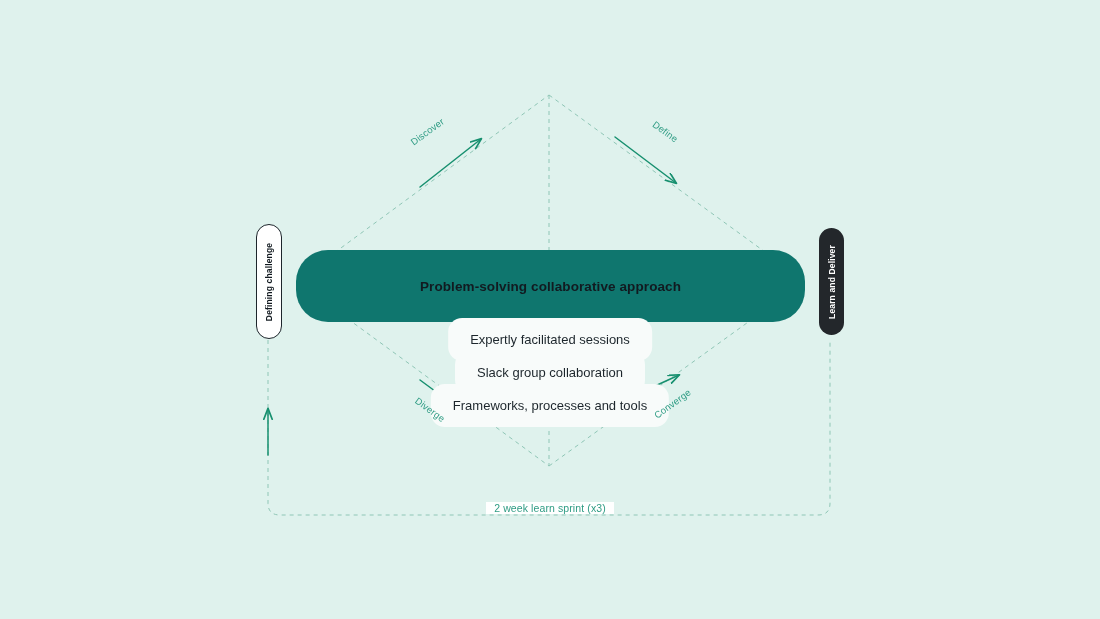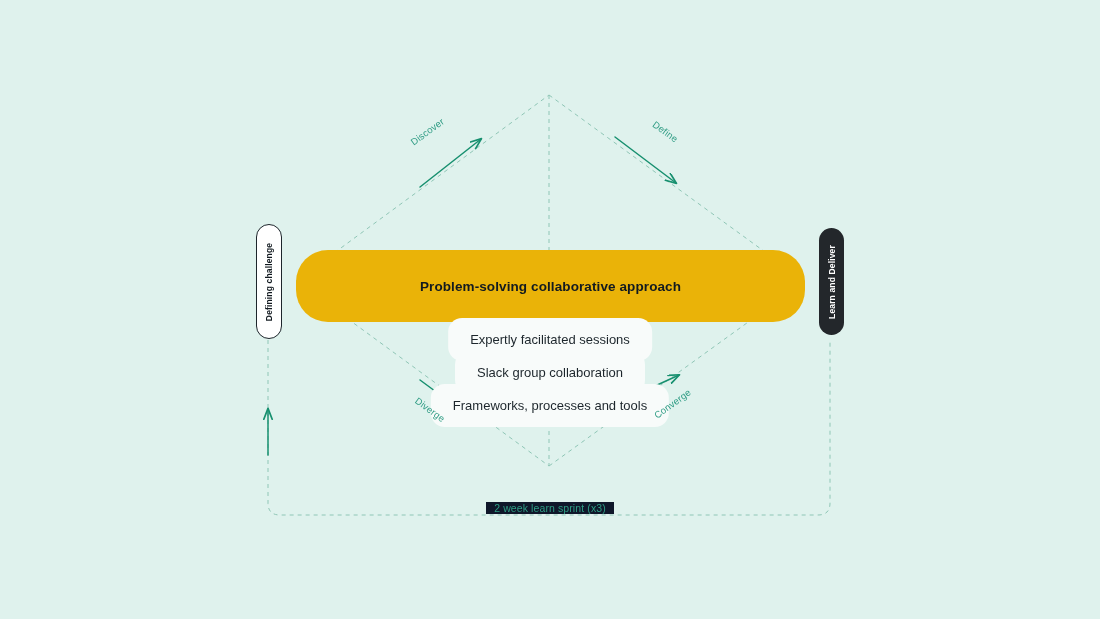--- a/index.html
+++ b/index.html
@@ -28,21 +28,21 @@
     height: 619px;
   }
 
   
   .main-pill {
     position: absolute;
     left: 296px;
     top: 250px;
     width: 509px;
     height: 72px;
-    background: #eab308;
+    background: #0f766e;
     border-radius: 32px;
     display: flex;
     align-items: center;
     justify-content: center;
     box-sizing: border-box;
   }
   .main-pill-label {
     font-size: 13.5px;
     font-weight: bold;
     color: #121a20;
@@ -127,21 +127,21 @@
     left: 0;
     width: 1100px;
     top: 502px;
     text-align: center;
     font-size: 10.5px;
     color: #2f9c84;
     letter-spacing: 0.1px;
   }
   .sprint-label-inner {
     display: inline-block;
-    background: #0f172a;
+    background: #ffffff;
     padding: 0 8px;
   }
 </style>
 </head>
 <body>
 
 <div id="canvas">
 
   <svg id="lines" viewBox="0 0 1100 619">
     <defs>

